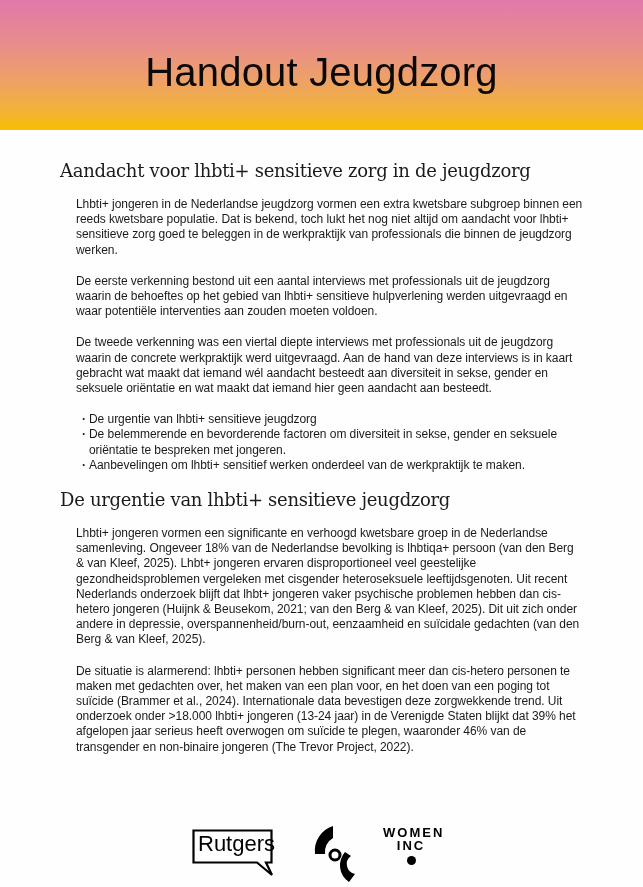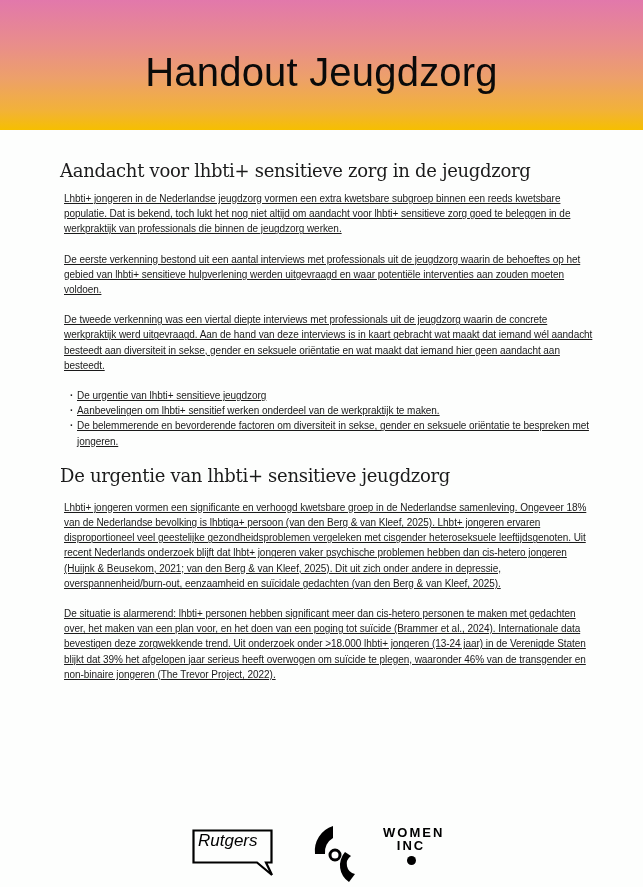--- a/index.html
+++ b/index.html
@@ -16,30 +16,30 @@
     .banner h1 {
       position: absolute; left: 0; right: 0; top: 38px; margin: 12px;
       text-align: center; font-weight: normal; font-size: 40px; color: #0a0a0a;
       letter-spacing: 0.2px;
     }
     .content { position: absolute; left: 60px; top: 160px; width: 540px; }
     h2 {
       font-family: "DejaVu Serif", serif; font-weight: normal;
       font-size: 18px; margin: 0; color: #1b1b1b; letter-spacing: -0.3px;
     }
-    p, ul { font-size: 10px; line-height: 15.2px; margin: 4px; letter-spacing: -0.05px; text-decoration: underline; }
+    p, ul { font-size: 12px; line-height: 15.2px; margin: 16px; letter-spacing: -0.05px; }
     ul { list-style: none; padding-left: 6px; }
     ul li { padding-left: 7px; text-indent: -7px; }
     ul li::before { content: "\00B7"; display: inline-block; width: 7px; text-indent: 0; font-weight: bold; }
     .logos { position: absolute; top: 822px; left: 0; width: 643px; height: 62px; }
     .rutgers {
       position: absolute; left: 192px; top: 7px;
     }
     .rutgers .text {
-      position: absolute; left: 6px; top: 2px; font-size: 17px; font-weight: normal; color: #000; font-style: italic;
+      position: absolute; left: 6px; top: 2px; font-size: 22px; font-weight: normal; color: #000;
     }
     .women {
       position: absolute; left: 383px; top: 4px; width: 56px; text-align: center;
       font-size: 13px; font-weight: bold; letter-spacing: 2px; line-height: 13px; color:#000;
     }
     .women .dot { width: 9px; height: 9px; background: #000; border-radius: 50%; margin: 4px auto 0; }
   </style>
 </head>
 <body>
 
@@ -47,22 +47,22 @@
   <h1>Handout Jeugdzorg</h1>
 </div>
 
 <div class="content">
   <h2 style="margin-bottom:10px;">Aandacht voor lhbti+ sensitieve zorg in de jeugdzorg</h2>
   <p style="margin-bottom:15px;">Lhbti+ jongeren in de Nederlandse jeugdzorg vormen een extra kwetsbare subgroep binnen een reeds kwetsbare populatie. Dat is bekend, toch lukt het nog niet altijd om aandacht voor lhbti+ sensitieve zorg goed te beleggen in de werkpraktijk van professionals die binnen de jeugdzorg werken.</p>
   <p style="margin-bottom:15px;">De eerste verkenning bestond uit een aantal interviews met professionals uit de jeugdzorg waarin de behoeftes op het gebied van lhbti+ sensitieve hulpverlening werden uitgevraagd en waar potentiële interventies aan zouden moeten voldoen.</p>
   <p style="margin-bottom:15px;">De tweede verkenning was een viertal diepte interviews met professionals uit de jeugdzorg waarin de concrete werkpraktijk werd uitgevraagd. Aan de hand van deze interviews is in kaart gebracht wat maakt dat iemand wél aandacht besteedt aan diversiteit in sekse, gender en seksuele oriëntatie en wat maakt dat iemand hier geen aandacht aan besteedt.</p>
   <ul style="margin-bottom:16px;">
     <li>De urgentie van lhbti+ sensitieve jeugdzorg</li>
+    <li>De belemmerende en bevorderende factoren om diversiteit in sekse, gender en seksuele oriëntatie te bespreken met jongeren.</li>
     <li>Aanbevelingen om lhbti+ sensitief werken onderdeel van de werkpraktijk te maken.</li>
-    <li>De belemmerende en bevorderende factoren om diversiteit in sekse, gender en seksuele oriëntatie te bespreken met jongeren.</li>
   </ul>
   <h2 style="margin-bottom:14px;">De urgentie van lhbti+ sensitieve jeugdzorg</h2>
   <p style="margin-bottom:15px;">Lhbti+ jongeren vormen een significante en verhoogd kwetsbare groep in de Nederlandse samenleving. Ongeveer 18% van de Nederlandse bevolking is lhbtiqa+ persoon (van den Berg &amp; van Kleef, 2025). Lhbt+ jongeren ervaren disproportioneel veel geestelijke gezondheidsproblemen vergeleken met cisgender heteroseksuele leeftijdsgenoten. Uit recent Nederlands onderzoek blijft dat lhbt+ jongeren vaker psychische problemen hebben dan cis-hetero jongeren (Huijnk &amp; Beusekom, 2021; van den Berg &amp; van Kleef, 2025). Dit uit zich onder andere in depressie, overspannenheid/burn-out, eenzaamheid en suïcidale gedachten (van den Berg &amp; van Kleef, 2025).</p>
   <p>De situatie is alarmerend: lhbti+ personen hebben significant meer dan cis-hetero personen te maken met gedachten over, het maken van een plan voor, en het doen van een poging tot suïcide (Brammer et al., 2024). Internationale data bevestigen deze zorgwekkende trend. Uit onderzoek onder &gt;18.000 lhbti+ jongeren (13-24 jaar) in de Verenigde Staten blijkt dat 39% het afgelopen jaar serieus heeft overwogen om suïcide te plegen, waaronder 46% van de transgender en non-binaire jongeren (The Trevor Project, 2022).</p>
 </div>
 
 <div class="logos">
   <div class="rutgers">
     <svg width="82" height="50" viewBox="0 0 82 50">
       <path d="M1.5 1.5 H79.5 V33.5 H74 L80 46 L65 33.5 H1.5 Z" fill="none" stroke="#000" stroke-width="2.2"></path>

